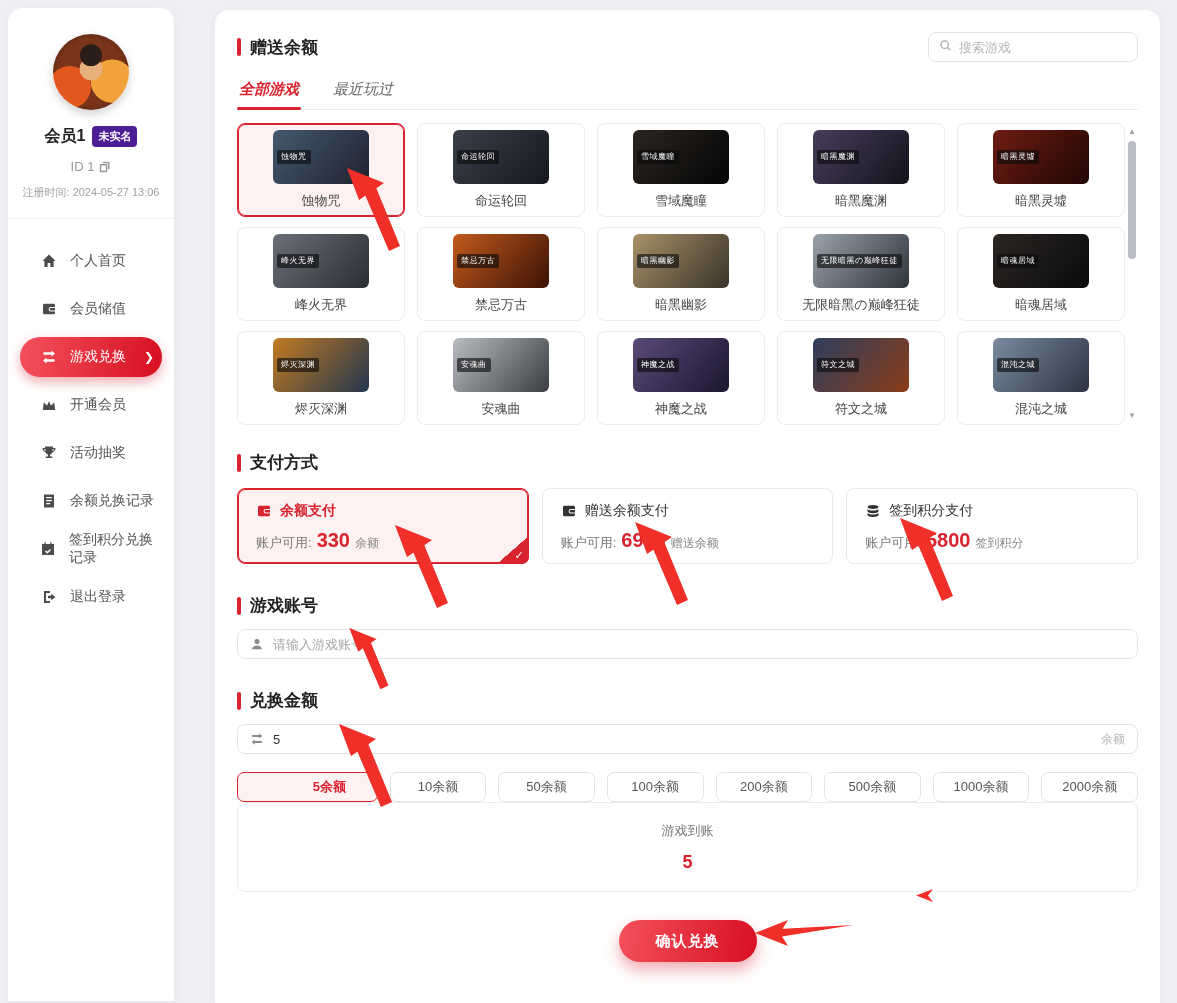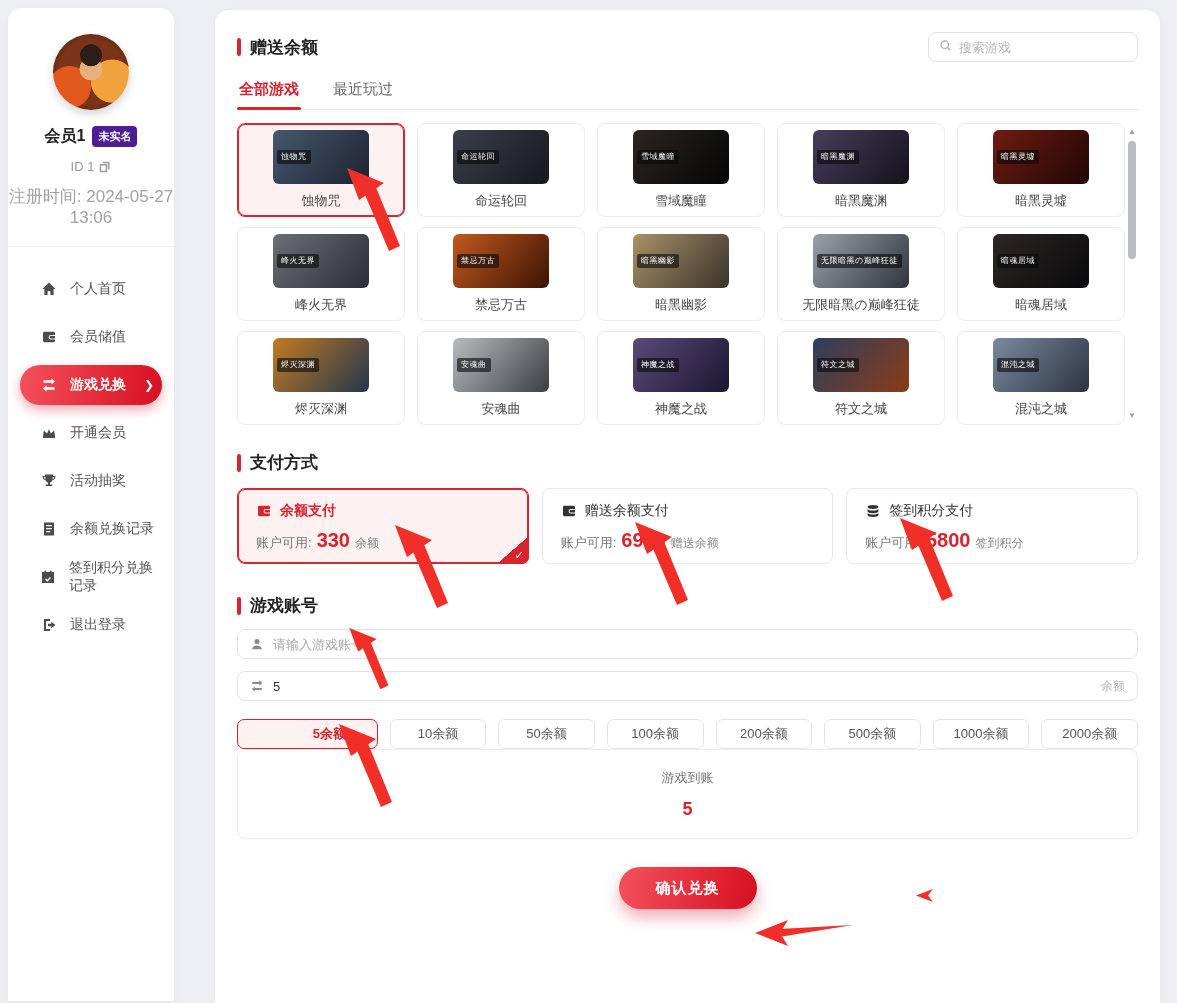--- a/index.html
+++ b/index.html
@@ -23,52 +23,52 @@
       radial-gradient(circle at 22% 70%, #e2571d 0 26%, transparent 27%),
       radial-gradient(circle at 78% 62%, #f2a23c 0 28%, transparent 29%),
       radial-gradient(circle at 50% 50%, #7a3419 0 60%, #3a1810 100%);
     box-shadow:0 4px 10px rgba(0,0,0,.18), 0 0 0 4px #fff;
   }
   .user-line { display:flex; align-items:center; justify-content:center; gap:7px; margin-top:16px; }
   .user-name { font-size:16px; font-weight:bold; color:#222; }
   .user-badge { background:#4c1d95; color:#fff; font-size:11px; padding:3px 6px; border-radius:4px; font-weight:bold; }
   .id-line { display:flex; align-items:center; justify-content:center; gap:5px; margin-top:12px; color:#9b9b9b; font-size:13px; }
   .copy-icon svg { display:block; }
-  .reg-line { text-align:center; margin-top:11px; color:#a2a2a2; font-size:17px; }
+  .reg-line { text-align:center; margin-top:11px; color:#a2a2a2; font-size:11px; }
   .side-divider { height:1px; background:#f0f0f0; margin:18px 0 8px; }
   .menu { padding:6px 12px; }
   .menu-item {
     display:flex; align-items:center; gap:13px; height:40px; margin:8px 0;
     padding:0 8px 0 20px; font-size:14px; color:#555; cursor:pointer; border-radius:20px;
   }
   .menu-item .mi-icon { width:17px; height:17px; color:#4c4c4c; display:flex; align-items:center; justify-content:center; }
   .menu-item.active {
     background:linear-gradient(100deg, #f4515c, #d60f21);
-    color:#fff; font-weight:bold; box-shadow:0 5px 12px rgba(216,18,35,.35);
+    color:#fff; font-weight:normal; box-shadow:0 5px 12px rgba(216,18,35,.35);
   }
   .menu-item.active .mi-icon { color:#fff; }
   .mi-chevron { margin-left:auto; font-size:12px; color:#fff; }
   
   .main {
     position:absolute; left:215px; top:10px; width:945px; height:993px;
     background:#fff; border-radius:14px 14px 0 0; box-shadow:0 2px 8px rgba(0,0,0,.04);
     padding:22px 22px 0;
   }
   .sec-title { display:flex; align-items:center; gap:9px; }
   .sec-bar { width:4px; height:18px; background:#d9232e; border-radius:2px; }
   .sec-text { font-size:17px; font-weight:bold; color:#222; }
   .header-row { display:flex; align-items:center; justify-content:space-between; }
   .search-box {
     display:flex; align-items:center; gap:7px; width:210px; height:30px;
     border:1px solid #e2e2e2; border-radius:8px; padding:0 10px; color:#b5b5b5;
   }
   .search-box input { border:none; outline:none; width:100%; font-size:13px; font-family:inherit; color:#555; }
   .search-box input::placeholder { color:#b5b5b5; }
   
-  .tabs { display:flex; gap:30px; margin-top:18px; border-bottom:1px solid #ececec; }
+  .tabs { display:flex; gap:30px; margin-top:18px; border-bottom:1px solid #ececec;font-style:italic; }
   .tab { font-size:15px; color:#666; padding:0 2px 10px; cursor:pointer; position:relative; }
   .tab.active { color:#d9232e; font-weight:bold; }
   .tab.active::after { content:""; position:absolute; left:0; right:0; bottom:-1px; height:3px; background:#d9232e; border-radius:2px; }
   
   .grid-wrap { position:relative; margin-top:13px; padding-right:16px; }
   .games-grid { display:grid; grid-template-columns:repeat(5,1fr); gap:10px 12px; width:888px; }
   .game-card {
     height:94px; border:1px solid #ececec; border-radius:8px; background:#fff; cursor:pointer;
     display:flex; flex-direction:column; align-items:center; justify-content:center; gap:8px;
   }
@@ -414,20 +414,24 @@
   </div>
   <div class="field">
     <span class="f-icon">
       <svg width="14" height="14" viewBox="0 0 16 16">
           <path fill="#8a8a8a" d="M8 2.2a2.9 2.9 0 1 1 0 5.8 2.9 2.9 0 0 1 0-5.8zM2.3 14c.3-2.9 2.8-4.4 5.7-4.4s5.4 1.5 5.7 4.4z"></path>
         </svg>
     </span>
     <input type="text" placeholder="请输入游戏账号" style="">
   </div>
 
+  <div class="sec-title block-title">
+    <span class="sec-bar"></span>
+    <span class="sec-text">兑换金额</span>
+  </div>
   <div class="field">
     <span class="f-icon">
       <svg width="14" height="14" viewBox="0 0 16 16">
           <path fill="#8a8a8a" d="M10.5 1.5 14 4.5l-3.5 3V5.7h-8V3.3h8zM5.5 8.5 2 11.5l3.5 3v-1.8h8v-2.4h-8z"></path>
         </svg>
     </span>
     <input type="text" value="5" style="">
     <span class="f-suffix">余额</span>
   </div>
   <div class="chips">

